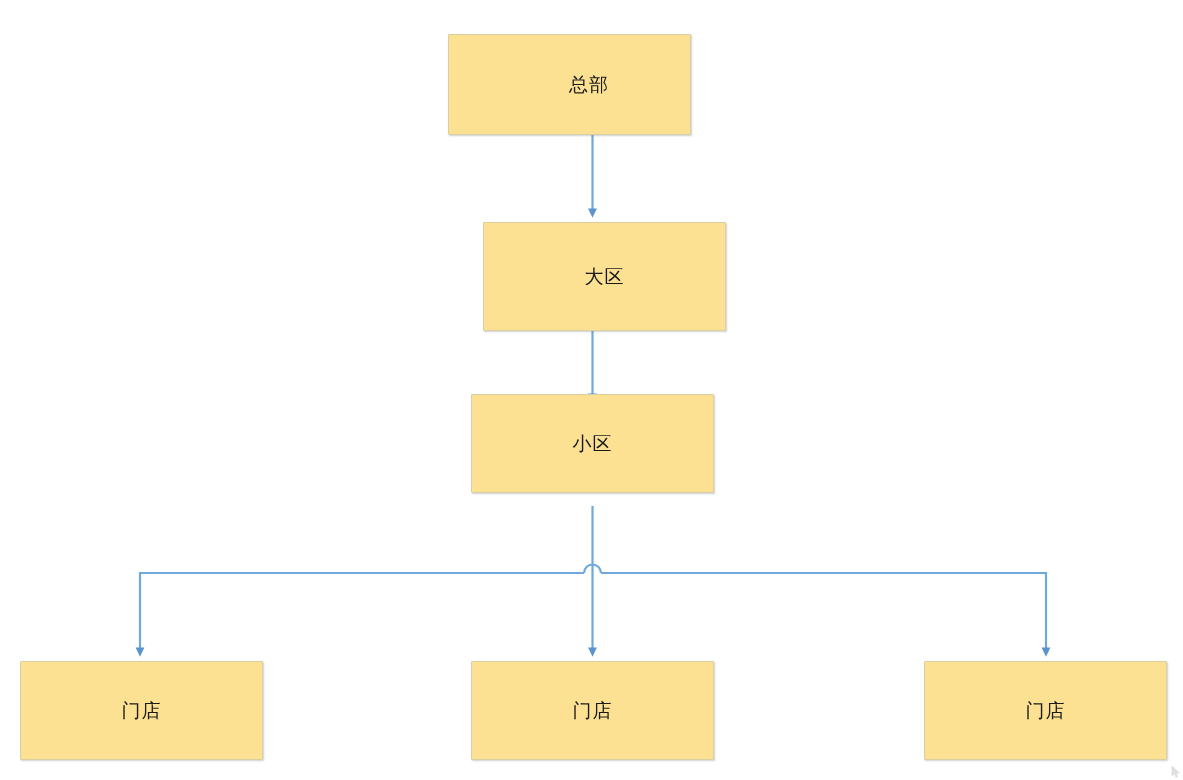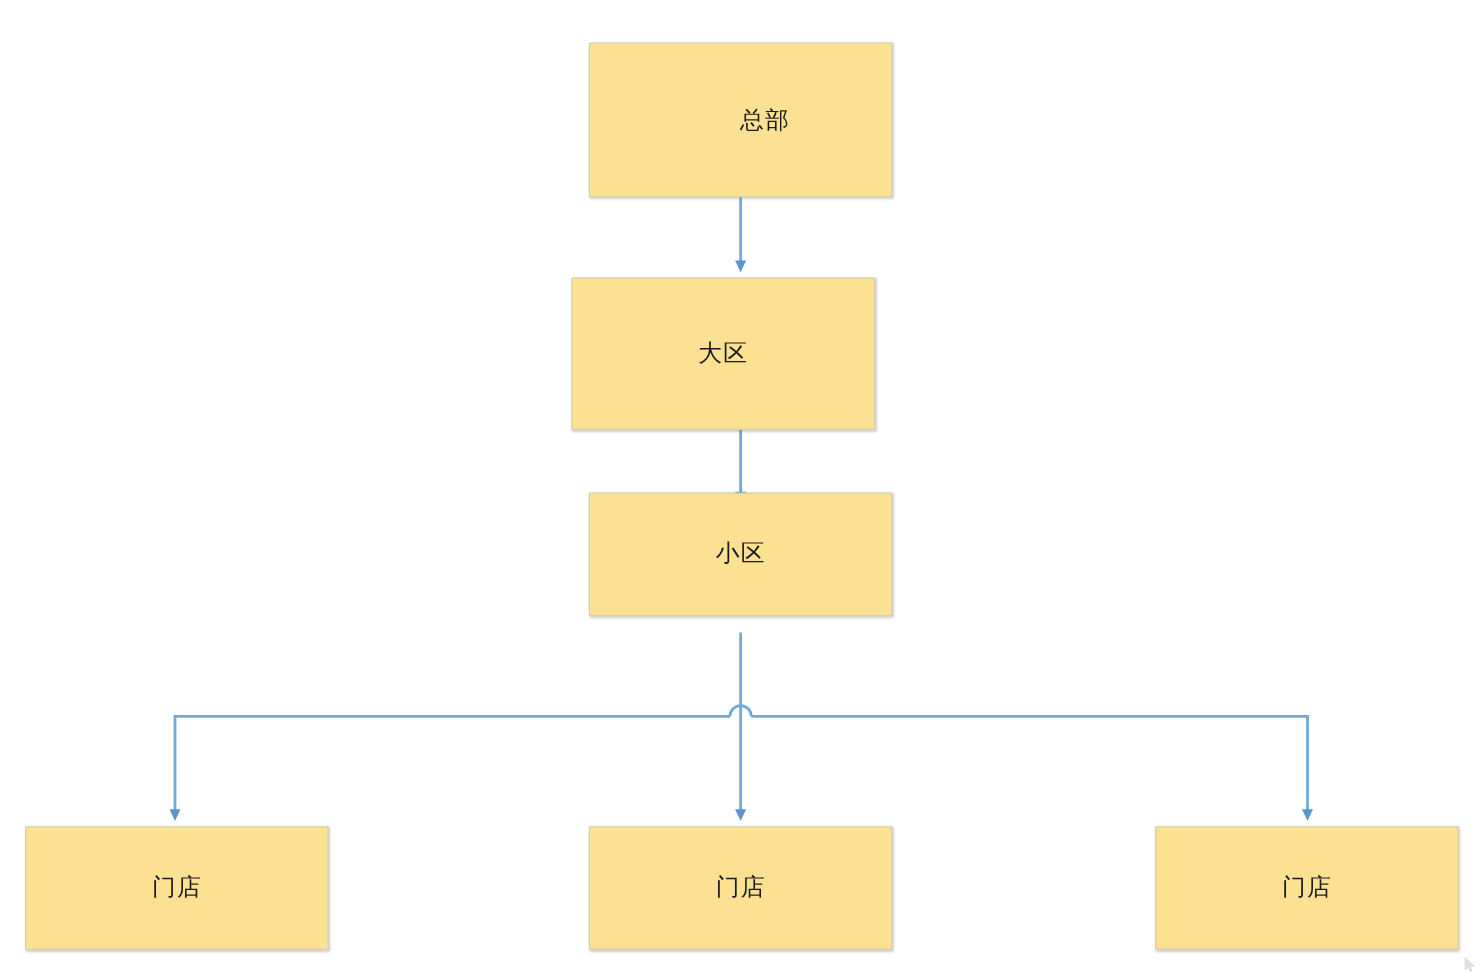--- a/index.html
+++ b/index.html
@@ -82,25 +82,25 @@
       <path d="M 140 573 L 584 573"></path>
       <path d="M 584 573 A 8.5 8.5 0 0 1 601 573"></path>
       <path d="M 601 573 L 1046 573"></path>
 
       <line x1="140" y1="572" x2="140" y2="652" marker-end="url(#arrowhead)"></line>
 
       <line x1="1046" y1="572" x2="1046" y2="652" marker-end="url(#arrowhead)"></line>
     </g>
   </svg>
 
-  <div class="node" style="left:471px; top:34px; width:243px; height:124px;padding-left:39px;">
+  <div class="node" style="left:448px; top:34px; width:243px; height:101px;padding-left:39px;">
     <span class="node-label">总部</span>
   </div>
 
-  <div class="node" style="left:457px; top:222px; width:243px; height:122px;">
+  <div class="node" style="left:483px; top:222px; width:243px; height:109px;">
     <span class="node-label">大区</span>
   </div>
 
   <div class="node" style="left:471px; top:394px; width:243px; height:99px;">
     <span class="node-label">小区</span>
   </div>
 
   <div class="node" style="left:20px; top:661px; width:243px; height:99px;">
     <span class="node-label">门店</span>
   </div>

